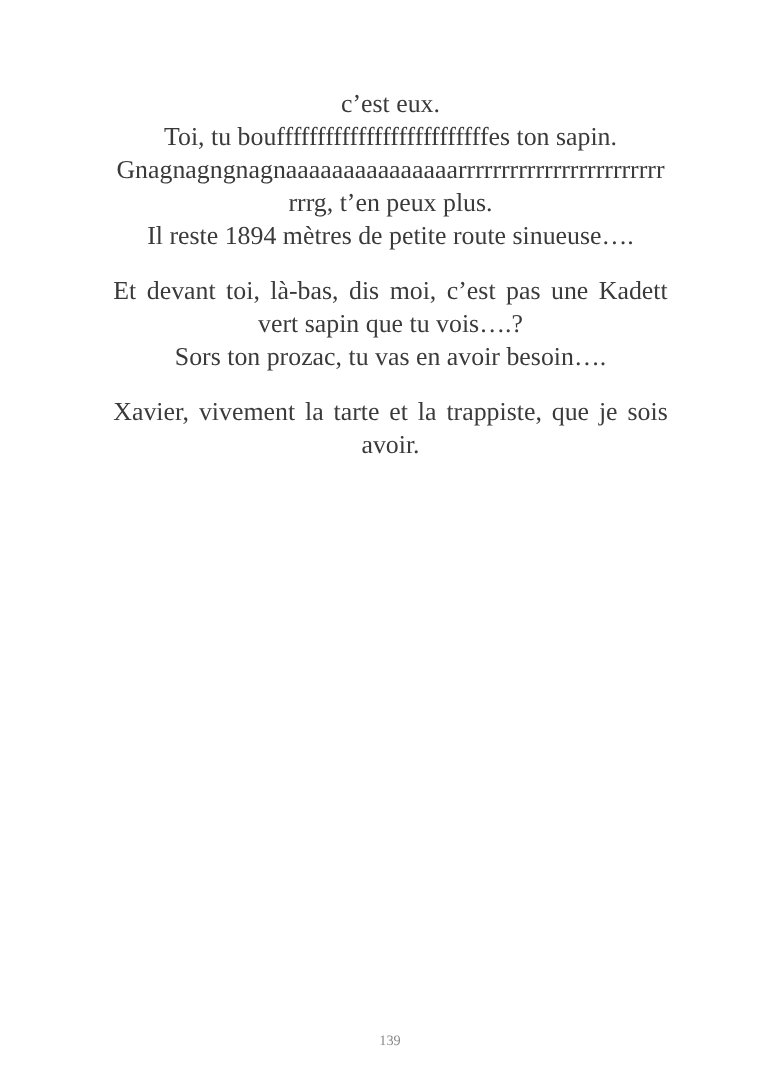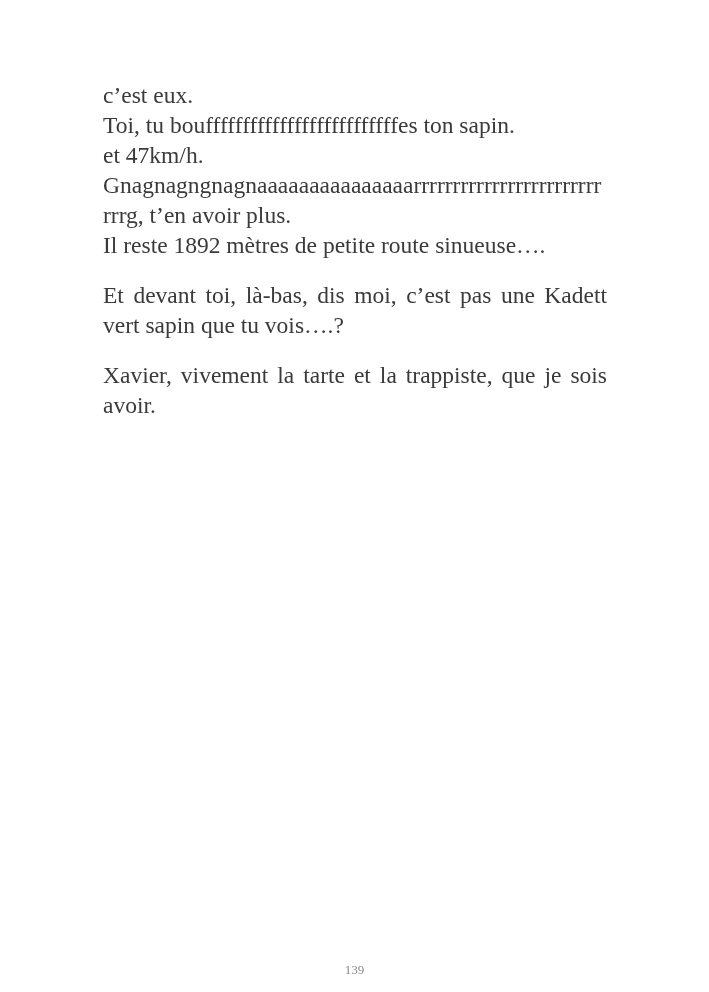--- a/index.html
+++ b/index.html
@@ -24,58 +24,57 @@
     line-height: 30px;
     color: #3a3a3a;
   }
   .para {
     margin: 0 0 20px 0;
   }
   .line {
     height: 30px;
     overflow: hidden;
     white-space: nowrap;
-    text-align: left;
+    text-align: center;
   }
   .line.stretch {
     white-space: normal;
     text-align: justify;
     text-align-last: justify;
   }
   .pageno {
     position: absolute;
     left: 0;
     top: 938px;
     width: 709px;
     text-align: center;
     font-size: 13px;
     line-height: 16px;
     color: #8a8a8a;
-    margin-top: 24px;
   }
 </style>
 </head>
 <body>
 
 <div class="page">
   <div class="content">
 
     <div class="para">
       <div class="line">c’est eux.</div>
       <div class="line">Toi, tu bouffffffffffffffffffffffffffes ton sapin.</div>
-      <div class="line">et 47km/h.</div>
       <div class="line">Gnagnagngnagnaaaaaaaaaaaaaaarrrrrrrrrrrrrrrrrrrrrrrr</div>
-      <div class="line">rrrg, t’en avoir plus.</div>
-      <div class="line">Il reste 1892 mètres de petite route sinueuse….</div>
+      <div class="line">rrrg, t’en peux plus.</div>
+      <div class="line">Il reste 1894 mètres de petite route sinueuse….</div>
     </div>
 
 
     <div class="para">
       <div class="line stretch">Et devant toi, là-bas, dis moi, c’est pas une Kadett</div>
       <div class="line">vert sapin que tu vois….?</div>
+      <div class="line">Sors ton prozac, tu vas en avoir besoin….</div>
     </div>
 
     <div class="para">
       <div class="line stretch">Xavier, vivement la tarte et la trappiste, que je sois</div>
       <div class="line">avoir.</div>
     </div>
 
   </div>
 
   <div class="pageno">139</div>

